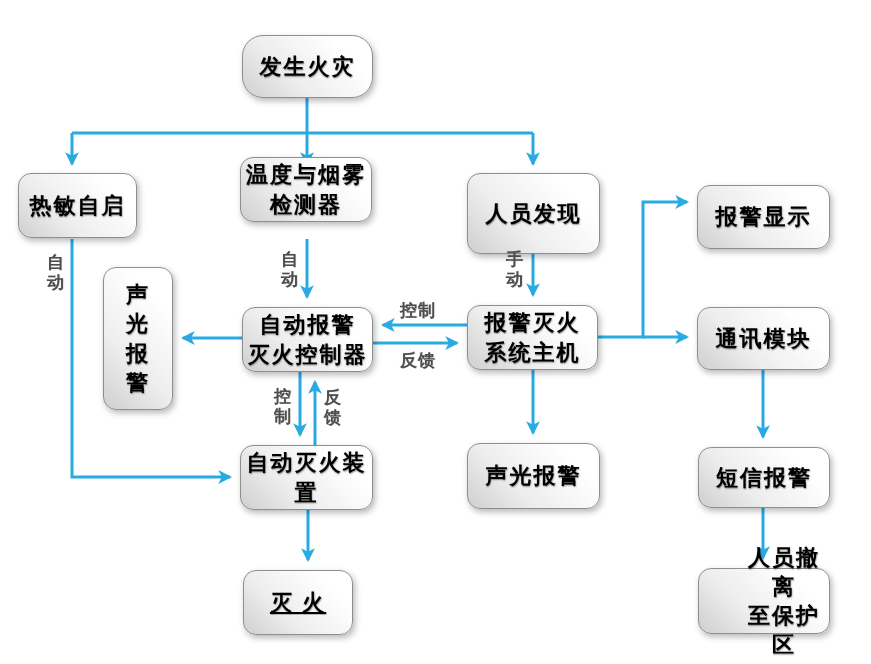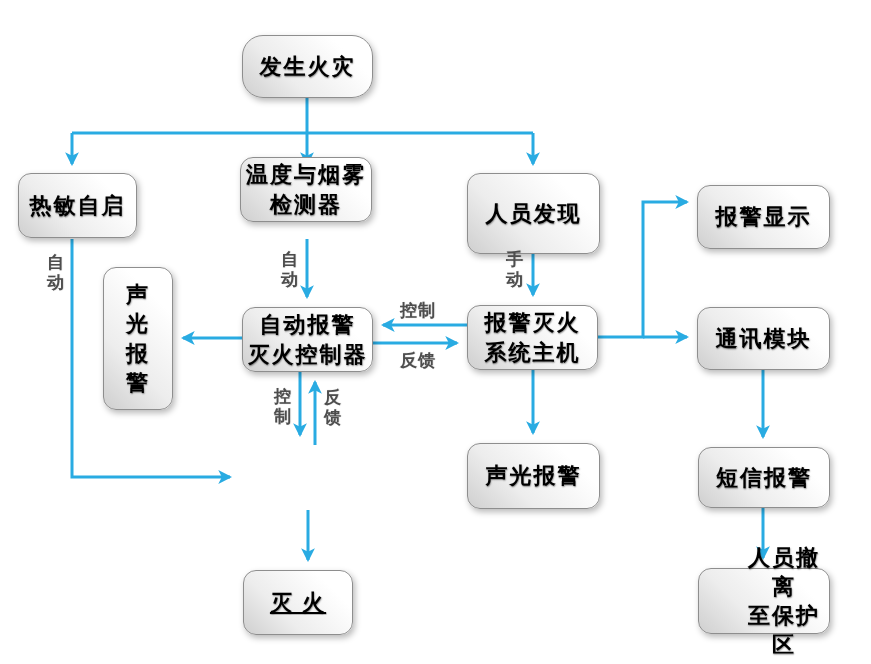--- a/index.html
+++ b/index.html
@@ -109,20 +109,21 @@
   <div class="node" style="left:697px; top:173px; width:133px; height:64px;margin-top:12px;">报警显示</div>
   <div class="node" style="left:103px; top:267px; width:70px;  height:143px;">声
 光
 报
 警</div>
   <div class="node" style="left:242px; top:307px; width:131px; height:65px;">自动报警
 灭火控制器</div>
   <div class="node" style="left:467px; top:305px; width:131px; height:65px;">报警灭火
 系统主机</div>
   <div class="node" style="left:697px; top:307px; width:133px; height:63px;">通讯模块</div>
+  <div class="node" style="left:240px; top:445px; width:133px; height:65px;">自动灭火装置</div>
   <div class="node" style="left:698px; top:447px; width:132px; height:61px;">短信报警</div>
   <div class="node" style="left:467px; top:443px; width:133px; height:66px;">声光报警</div>
   <div class="node" style="left:243px; top:570px; width:110px; height:65px;text-decoration:underline;">灭 火</div>
   <div class="node" style="left:698px; top:568px; width:132px; height:66px;padding-left:40px;">人员撤离
 至保护区</div>
 
   <div class="edge-label" style="left:56px;  top:273px;">自
 动</div>
   <div class="edge-label" style="left:290px; top:270px;">自
 动</div>

